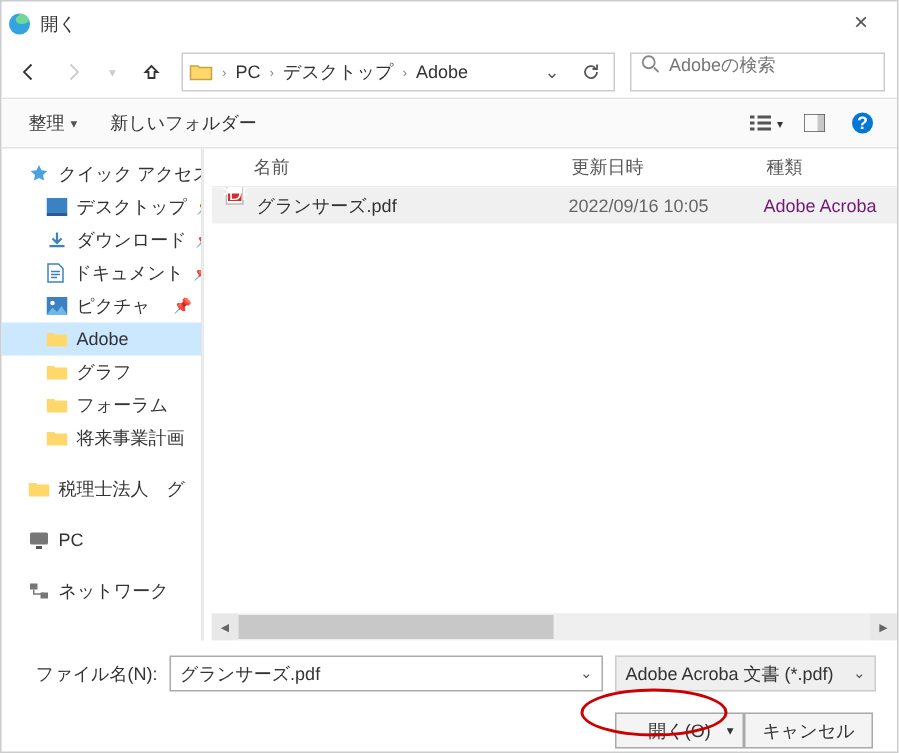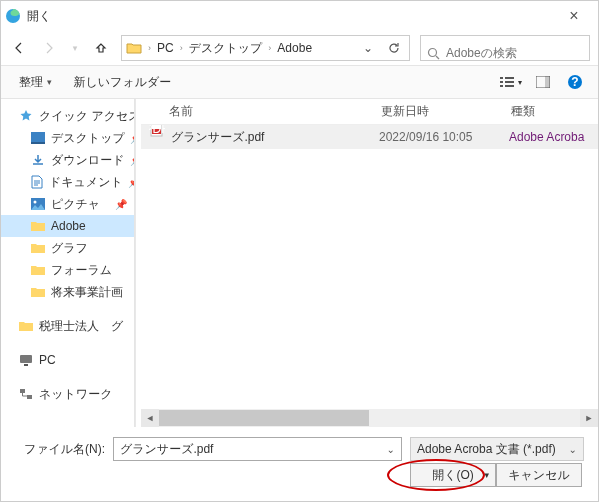--- a/index.html
+++ b/index.html
@@ -9,21 +9,21 @@
 .titlebar .close{margin-left:auto;width:40px;text-align:center;font-size:16px;color:#555}
 .navbar{height:34px;display:flex;align-items:center;padding:0 8px;gap:10px}
 .navbtn{width:20px;height:20px;display:flex;align-items:center;justify-content:center;color:#333}
 .navbtn.dis{color:#ccc}
 .up-icon{color:#333}
 .addrbar{flex:1;height:26px;border:1px solid #ccc;display:flex;align-items:center;padding:0 4px;gap:4px;background:#fff}
 .crumb{display:flex;align-items:center;gap:2px;white-space:nowrap}
 .chev{color:#888;font-size:9px;padding:0 2px}
 .addrbar .drop{margin-left:auto;color:#555;padding:0 6px}
 .addrbar .refresh{color:#555;padding:0 4px}
-.searchbar{width:170px;height:26px;border:1px solid #ccc;display:flex;align-items:flex-end;padding:0 6px;gap:6px;color:#888}
+.searchbar{width:170px;height:26px;border:1px solid #ccc;display:flex;align-items:flex-start;padding:0 6px;gap:6px;color:#888}
 .searchbar input{border:none;outline:none;flex:1;color:#888;background:transparent}
 .toolbar{height:34px;border-top:1px solid #e5e5e5;border-bottom:1px solid #e5e5e5;background:#fafafa;display:flex;align-items:center;padding:0 10px;gap:6px}
 .toolbtn{padding:4px 8px;display:flex;align-items:center;gap:4px}
 .toolbar .spacer{flex:1}
 .iconbtn{width:26px;height:22px;display:flex;align-items:center;justify-content:center;color:#555}
 .help{color:#0078d4}
 .main{display:flex;height:328px}
 .sidebar{width:134px;border-right:1px solid #e5e5e5;overflow:hidden;padding-top:6px}
 .side-item{display:flex;align-items:center;height:22px;padding:0 6px 0 18px;gap:6px;white-space:nowrap}
 .side-item.l2{padding-left:30px}
@@ -40,21 +40,21 @@
 .filerow{display:flex;height:24px;align-items:center;background:#f0f0f0;padding-left:8px}
 .filerow .ic{width:16px;height:32px;margin-right:6px}
 .filerow .n{width:208px}
 .filerow .d{width:130px;color:#666}
 .filerow .t{flex:1;color:#701a75;white-space:nowrap}
 .hscroll{height:18px;background:#f0f0f0;display:flex;align-items:center}
 .hscroll .sbtn{width:18px;height:18px;display:flex;align-items:center;justify-content:center;color:#666;background:#e8e8e8;font-size:9px}
 .hscroll .track{flex:1;height:18px;background:#efefef;position:relative}
 .hscroll .thumb{position:absolute;left:0;top:1px;height:16px;width:210px;background:#c8c8c8}
 .bottom{padding:10px 14px 0 14px}
-.row{display:flex;align-items:center;gap:8px;margin-bottom:2px}
+.row{display:flex;align-items:center;gap:8px;margin-bottom:14px}
 .lbl{width:90px;text-align:right;white-space:nowrap}
 .textfield{flex:1;height:24px;border:1px solid #aaa;padding:0 6px;display:flex;align-items:center;background:#fff}
 .textfield input{border:none;outline:none;flex:1}
 .textfield .dd{color:#555;font-size:10px}
 .combo{width:174px;height:24px;border:1px solid #ccc;background:#efefef;display:flex;align-items:center;padding:0 6px}
 .combo .dd{margin-left:auto;color:#555;font-size:10px}
 .btnrow{display:flex;justify-content:flex-end;padding-right:2px}
 .btn{width:86px;height:24px;border:1px solid #aaa;background:#f4f4f4;display:flex;align-items:center;justify-content:center}
 .highlight-oval{position:absolute;border:2px solid #c00;border-radius:50%;pointer-events:none}
 .sidebar-scroll-ind{width:6px;min-width:6px;border-left:1px solid #e8e8e8}

